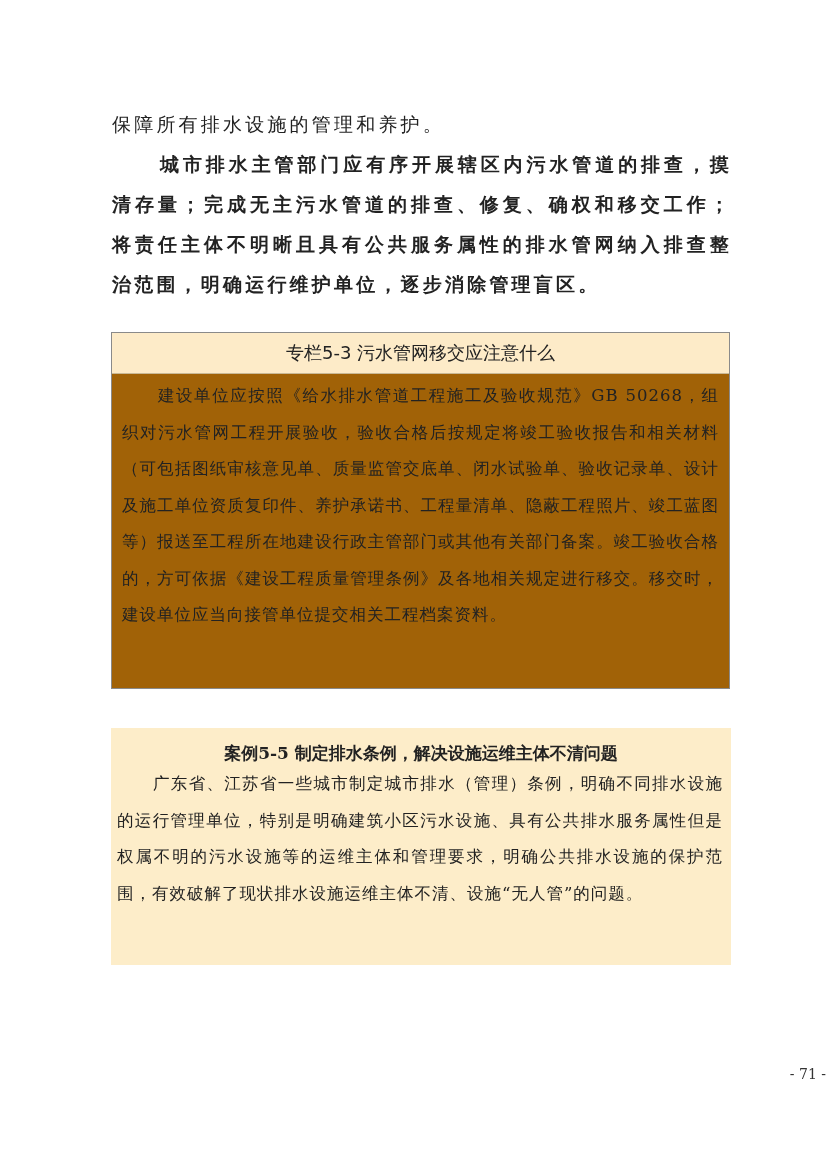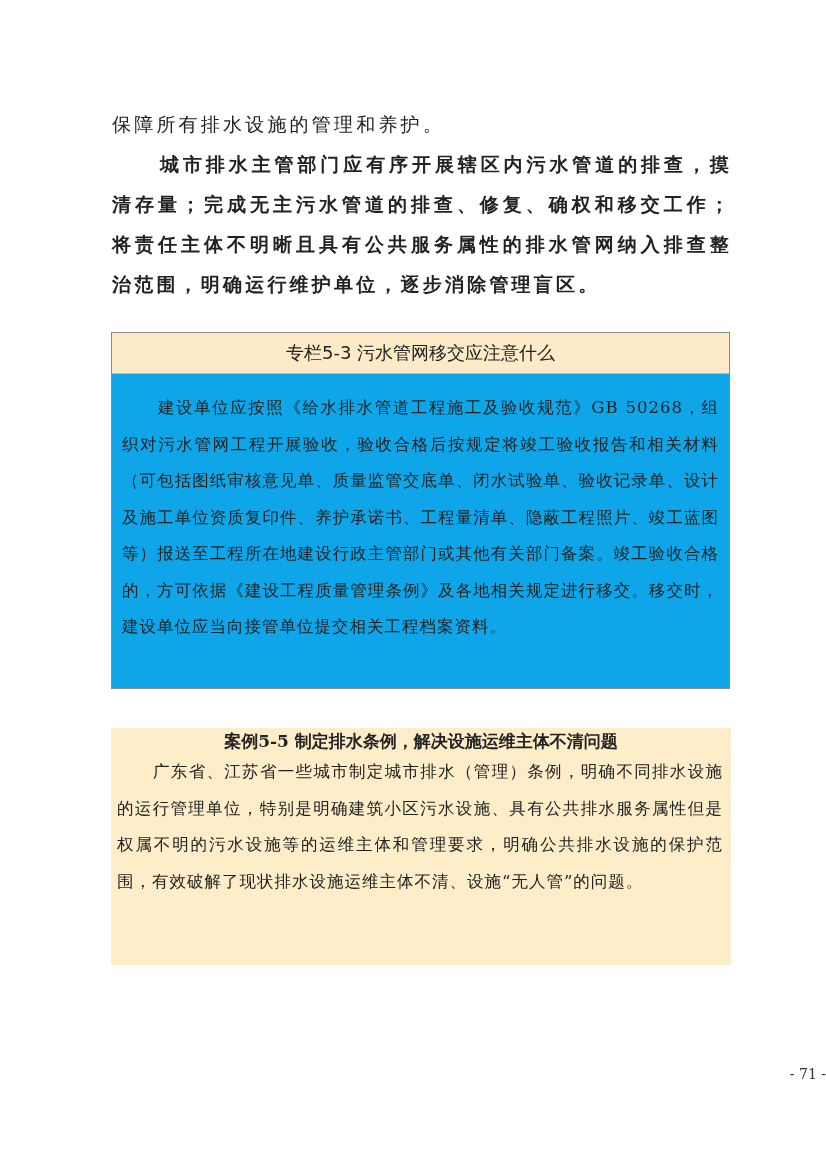--- a/index.html
+++ b/index.html
@@ -22,53 +22,54 @@
     text-align: justify;
   }
   .para1 { top: 104px; }
   .para2 { top: 144px; text-indent: 48px; font-weight: bold; }
 
   .sidebar-box {
     position: absolute;
     left: 111px; top: 332px;
     width: 619px; height: 357px;
     border: 1px solid #8a8a8a;
-    background: #0ea5e9;
+    background: #a16207;
     box-sizing: border-box;
   }
   .sidebar-header {
     height: 40px;
     background: #fdebc8;
     border-bottom: 1px solid #c9b896;
     text-align: center;
     font-family: "DejaVu Sans", "Liberation Sans", sans-serif;
     font-size: 18px;
     line-height: 40px;
     color: #222;
   }
   .sidebar-body {
-    padding: 16px 10px 0 10px;
+    padding: 4px 10px 0 10px;
     font-size: 16.5px;
     line-height: 36.5px;
     letter-spacing: 1px;
     text-align: justify;
     text-indent: 36px;
     color: #222;
   }
 
   .case-box {
     position: absolute;
     left: 111px; top: 728px;
     width: 620px; height: 237px;
     background: #fdedc9;
   }
   .case-title {
     text-align: center;
     font-size: 17px;
     font-weight: bold;
+    margin-top: 12px;
     line-height: 26px;
     color: #222;
   }
   .case-body {
     padding: 0 8px 0 6px;
     font-size: 16.5px;
     line-height: 36.5px;
     letter-spacing: 1px;
     text-align: justify;
     text-indent: 36px;

